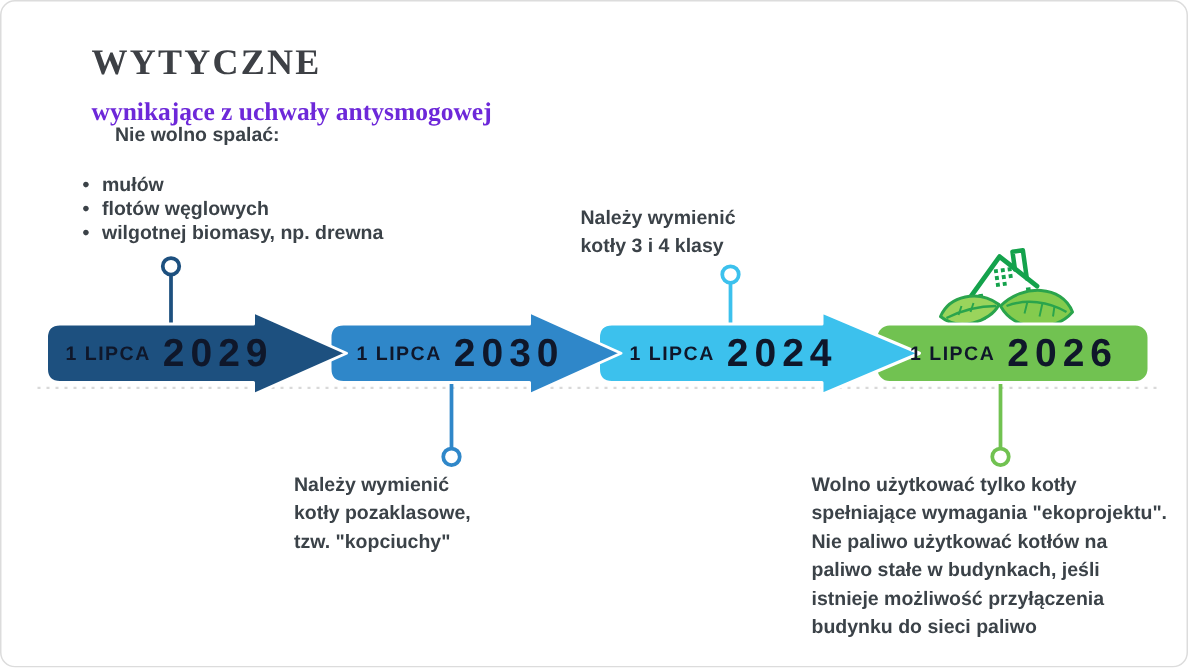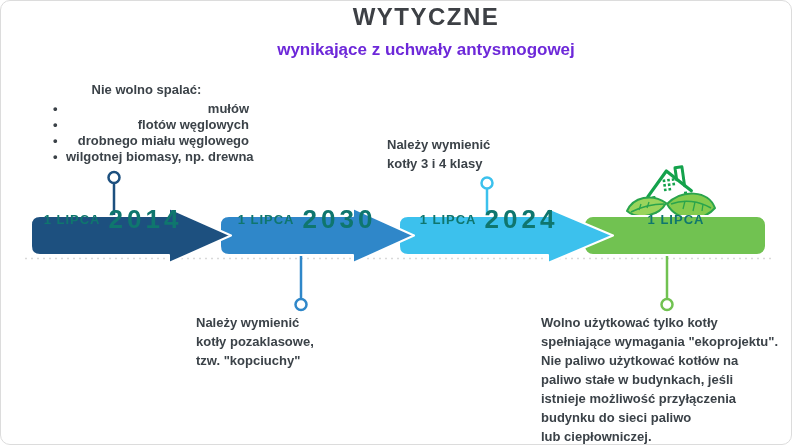--- a/index.html
+++ b/index.html
@@ -8,42 +8,42 @@
     position:relative;
     width:792px;height:445px;
     background:#ffffff;
     border:1px solid #dcdcdc;
     border-radius:10px;
     overflow:hidden;
     font-family:"Liberation Sans","DejaVu Sans",sans-serif;
     color:#3b4248;
   }
   
-  .hdr{position:absolute;left:60px;right:0;top:2px;text-align:center;}
+  .hdr{position:absolute;left:60px;right:0;top:28px;text-align:left;font-family:Liberation Serif, serif;}
   .hdr .title{font-size:24px;font-weight:700;letter-spacing:1.5px;color:#3d4045;}
   .hdr .subtitle{margin-top:9px;font-size:17px;font-weight:700;color:#6d28d9;}
 
   
   .tl-svg{position:absolute;left:0;top:0;width:792px;height:445px;}
 
   
   .bar-label{
-    position:absolute;top:199px;height:39px;width:180px;
+    position:absolute;top:215px;height:39px;width:180px;
     display:flex;align-items:flex-end;justify-content:center;
-    color:#0f766e;white-space:nowrap;line-height:39px;
+    color:#0f172a;white-space:nowrap;line-height:39px;
   }
   .bar-label .prefix{font-size:13px;font-weight:700;letter-spacing:1px;}
   .bar-label .year{font-size:26px;font-weight:700;letter-spacing:4px;margin-left:8px;}
 
   
   .note{position:absolute;font-weight:700;font-size:13px;}
   .note .line{white-space:nowrap;line-height:19px;}
-  .note-burn{left:43px;top:80px;width:205px;text-align:left;}
+  .note-burn{left:28px;top:80px;width:205px;text-align:left;}
   .note-burn .heading{text-align:center;line-height:17px;margin-bottom:3px;}
-  .note-burn ul{margin:0;padding:0;list-style:none;text-align:right;}
+  .note-burn ul{margin:17px;padding:0;list-style:none;}
   .note-burn li{position:relative;padding-left:22px;line-height:16px;white-space:nowrap;}
   .note-burn li::before{content:"•";position:absolute;left:9px;}
   .note-2024{left:386px;top:134px;width:200px;}
   .note-2023{left:195px;top:312px;width:210px;}
   .note-2026{left:540px;top:312px;width:252px;}
 </style>
 </head>
 <body>
 
 <div class="card">
@@ -107,40 +107,40 @@
     </g>
 
     <rect x="583" y="215" width="182" height="39" rx="9" fill="#71c251" stroke="#ffffff" stroke-width="2"></rect>
     <path d="M 407 215 L 547 215 L 547 207 L 612 234.5 L 547 262 L 547 254 L 407 254 Q 398 254 398 245 L 398 224 Q 398 215 407 215 Z" fill="#3cc1ed" stroke="#ffffff" stroke-width="2" stroke-linejoin="round"></path>
     <path d="M 228 215 L 352 215 L 352 207 L 413 234.5 L 352 262 L 352 254 L 228 254 Q 219 254 219 245 L 219 224 Q 219 215 228 215 Z" fill="#2f87c9" stroke="#ffffff" stroke-width="2" stroke-linejoin="round"></path>
     <path d="M 39 215 L 168 215 L 168 207 L 230 234.5 L 168 262 L 168 254 L 39 254 Q 30 254 30 245 L 30 224 Q 30 215 39 215 Z" fill="#1d507f" stroke="#ffffff" stroke-width="2" stroke-linejoin="round"></path>
   </svg>
 
   <div class="bar-label" style="left:22px;">
     <span class="prefix">1 LIPCA</span>
-    <span class="year">2014</span>
+    <span class="year">2029</span>
   </div>
   <div class="bar-label" style="left:216px;">
     <span class="prefix">1 LIPCA</span>
     <span class="year">2030</span>
   </div>
   <div class="bar-label" style="left:398px;">
     <span class="prefix">1 LIPCA</span>
     <span class="year">2024</span>
   </div>
   <div class="bar-label" style="left:585px;">
     <span class="prefix">1 LIPCA</span>
+    <span class="year">2026</span>
   </div>
 
   <div class="note note-burn">
     <div class="heading">Nie wolno spalać:</div>
     <ul>
       <li>mułów</li>
       <li>flotów węglowych</li>
-      <li>drobnego miału węglowego</li>
       <li>wilgotnej biomasy, np. drewna</li>
     </ul>
   </div>
 
   <div class="note note-2024">
     <div class="line">Należy wymienić</div>
     <div class="line">kotły 3 i 4 klasy</div>
   </div>
 
   <div class="note note-2023">
@@ -149,16 +149,15 @@
     <div class="line">tzw. "kopciuchy"</div>
   </div>
 
   <div class="note note-2026">
     <div class="line">Wolno użytkować tylko kotły</div>
     <div class="line">spełniające wymagania "ekoprojektu".</div>
     <div class="line">Nie paliwo użytkować kotłów na</div>
     <div class="line">paliwo stałe w budynkach, jeśli</div>
     <div class="line">istnieje możliwość przyłączenia</div>
     <div class="line">budynku do sieci paliwo</div>
-    <div class="line">lub ciepłowniczej.</div>
   </div>
 
 </div>
 
 </body></html>

